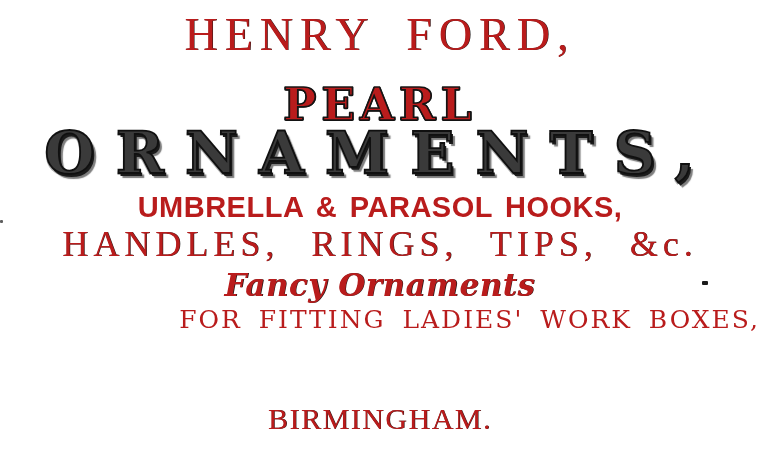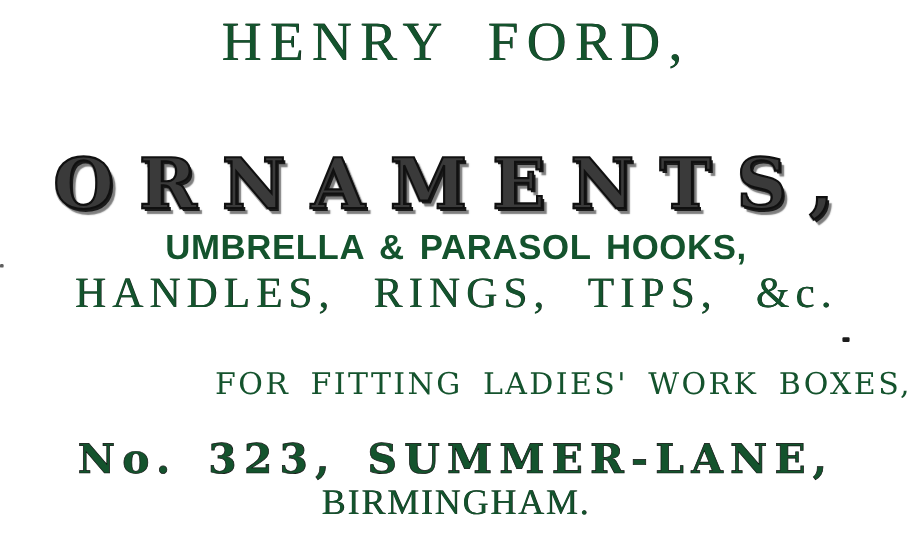--- a/index.html
+++ b/index.html
@@ -16,21 +16,21 @@
     font-family: "Liberation Serif", serif;
     color: #1b1b1b;
   }
   .line {
     position: absolute;
     left: 0;
     width: 100%;
     text-align: center;
     white-space: nowrap;
     line-height: 1;
-    color: #14532d;
+    color: #b91c1c;
   }
 
   
   .proprietor {
     top: 12px;
     font-family: "Liberation Serif", serif;
     font-size: 46px;
     letter-spacing: 7px;
     word-spacing: 14px;
     text-shadow: 0.4px 0 0 #1b1b1b;
@@ -162,31 +162,32 @@
   }
 </style>
 </head>
 <body>
 
 <div class="scan-page">
 
   <div class="line proprietor">HENRY FORD,</div>
 
 
+  <div class="line pearl">PEARL</div>
 
   <div class="line ornaments">ORNAMENTS,</div>
 
   <div class="line hooks">UMBRELLA &amp; PARASOL HOOKS,</div>
 
   <div class="line handles">HANDLES, RINGS, TIPS, &amp;c.</div>
 
+  <div class="line fancy">Fancy Ornaments</div>
 
   <div class="line work-boxes">FOR FITTING LADIES' WORK BOXES,</div>
 
 
-  <div class="line address">No. 323, SUMMER-LANE,</div>
 
   <div class="line city">BIRMINGHAM.</div>
 
   <div class="speck speck-right"></div>
   <div class="speck speck-left-edge"></div>
 
 </div>
 
 </body></html>

